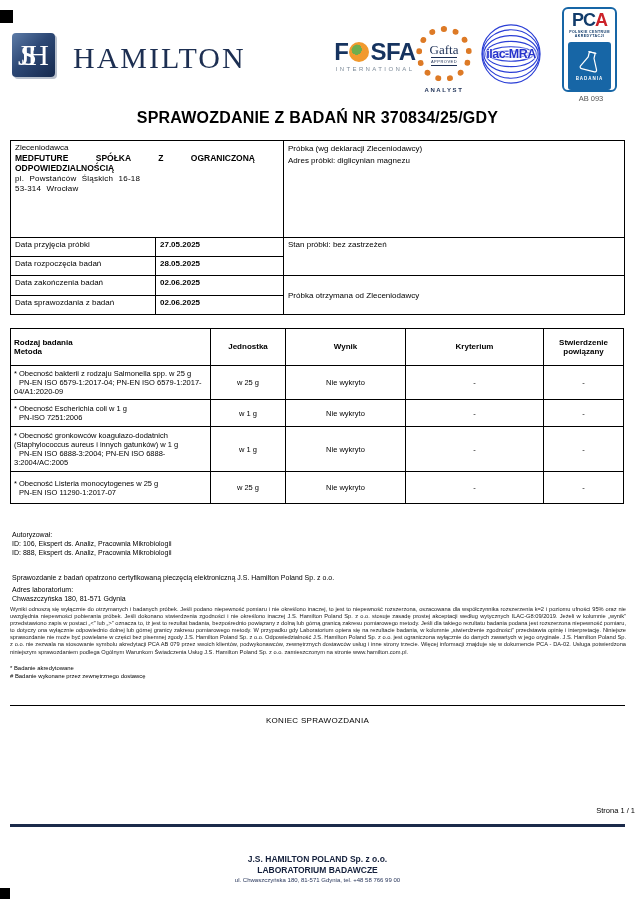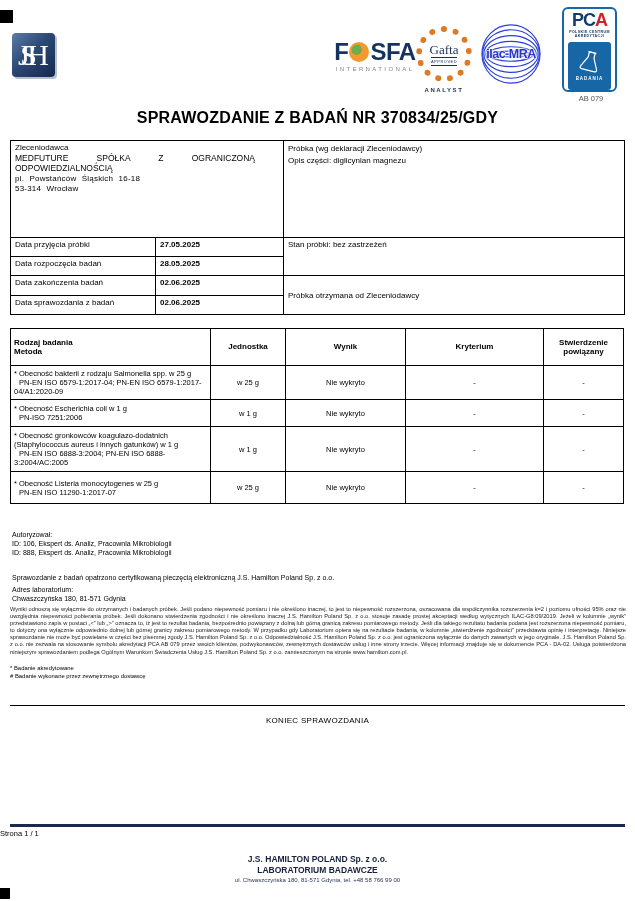--- a/index.html
+++ b/index.html
@@ -44,21 +44,21 @@
     display:flex;flex-direction:column;align-items:center;justify-content:center;}
   .pca-badania{font-size:4.5px;font-weight:700;color:#fff;letter-spacing:1px;margin-top:2px;}
   .pca-number{left:566px;top:94px;width:50px;text-align:center;font-size:7.5px;color:#555;}
 
   .title{left:0;top:109px;width:635px;text-align:center;font-size:16px;font-weight:700;letter-spacing:.2px;}
 
   
   table{border-collapse:collapse;table-layout:fixed;}
   .info-table{left:10px;top:140px;}
   .info-table td{border:1px solid #000;font-size:8px;padding:2px 4px;vertical-align:top;box-sizing:border-box;}
-  .client-name{font-weight:400;font-size:8.5px;width:240px;text-align:justify;margin:1px 0;line-height:10px;}
+  .client-name{font-weight:700;font-size:8.5px;width:240px;text-align:justify;margin:1px 0;line-height:10px;}
   .client-line{word-spacing:3px;letter-spacing:.2px;line-height:10px;}
   .date-value{font-weight:700;}
   .origin-cell{vertical-align:middle !important;}
 
   .results-table{left:10px;top:328px;}
   .results-table td{border:1px solid #000;font-size:7.5px;padding:2px 3px;box-sizing:border-box;}
   .results-table .hdr{font-weight:700;font-size:8px;text-align:center;vertical-align:middle;line-height:9.5px;}
   .results-table .hdr.left{text-align:left;vertical-align:middle;}
   .results-table .c{text-align:center;vertical-align:middle;}
   .test-name{line-height:9px;}
@@ -66,37 +66,38 @@
 
   .auth{left:12px;top:530px;font-size:7px;line-height:9px;}
   .stamp-note{left:12px;top:574px;font-size:7px;}
   .lab-addr-label{left:12px;top:586px;font-size:7px;}
   .lab-addr{left:12px;top:595px;font-size:7px;}
   .disclaimer{left:10px;top:606px;width:616px;font-size:5.7px;line-height:7.1px;
     text-align:justify;color:#1a1a1a;}
   .footnotes{left:10px;top:665px;font-size:5.9px;line-height:7.5px;}
   .end-rule{left:10px;top:705px;width:615px;border-top:1px solid #000;}
   .end-text{left:0;top:716px;width:635px;text-align:center;font-size:8px;letter-spacing:.3px;}
-  .page-num{left:0;top:806px;width:635px;text-align:left;font-size:7.5px;margin-top:23px;}
+  .page-num{left:0;top:806px;width:635px;text-align:right;font-size:7.5px;}
   .footer-rule{left:10px;top:824px;width:615px;height:3px;background:#1b2a4a;}
   .footer{left:0;top:854px;width:635px;text-align:center;color:#15213d;}
   .footer .co{font-size:8.5px;font-weight:700;line-height:11px;}
   .footer .addr{font-size:6px;line-height:9px;color:#27355a;}
 </style>
 </head>
 <body>
 
 <div class="page">
 
   <div class="abs print-mark" style="left:0;top:10px;width:13px;height:13px;"></div>
   <div class="abs print-mark" style="left:0;top:888px;width:10px;height:11px;"></div>
 
   <div class="abs jsh-box">
     <span>JSH</span>
   </div>
+  <div class="abs brand">HAMILTON</div>
 
   <div class="abs fosfa">
     <div class="fosfa-row">
       <span>F</span>
       <span class="fosfa-globe"></span>
       <span>SFA</span>
     </div>
     <div class="fosfa-int">INTERNATIONAL</div>
   </div>
 
@@ -131,41 +132,41 @@
     <div class="pca-badge">
       <svg width="24" height="24" viewBox="0 0 32 32">
         <g fill="none" stroke="#fff" stroke-width="1.6" transform="rotate(14 16 16)">
           <path d="M12 3 h8 v7 l7 14 a2.4 2.4 0 0 1 -2.2 3.4 h-17.6 a2.4 2.4 0 0 1 -2.2 -3.4 l7 -14 z"></path>
           <line x1="10.5" y1="3" x2="21.5" y2="3"></line>
         </g>
       </svg>
       <div class="pca-badania">BADANIA</div>
     </div>
   </div>
-  <div class="abs pca-number">AB 079</div>
+  <div class="abs pca-number">AB 093</div>
 
   <div class="abs title">SPRAWOZDANIE Z BADAŃ NR 370834/25/GDY</div>
 
   <table class="abs info-table">
     <colgroup>
         <col style="width:145px;">
         <col style="width:128px;">
         <col style="width:341px;">
       </colgroup>
     <tbody>
         <tr>
       <td colspan="2" style="height:97px;">
         <div>Zleceniodawca</div>
         <div class="client-name">MEDFUTURE SPÓŁKA Z OGRANICZONĄ ODPOWIEDZIALNOŚCIĄ</div>
         <div class="client-line">pl. Powstańców Śląskich 16-18</div>
         <div class="client-line">53-314 Wrocław</div>
       </td>
       <td>
         <div style="line-height:12px;">Próbka (wg deklaracji Zleceniodawcy)</div>
-        <div style="line-height:12px;">Opis części: diglicynian magnezu</div>
+        <div style="line-height:12px;">Adres próbki: diglicynian magnezu</div>
       </td>
     </tr>
     <tr>
       <td style="height:19px;">Data przyjęcia próbki</td>
       <td class="date-value">27.05.2025</td>
       <td rowspan="2">Stan próbki: bez zastrzeżeń</td>
     </tr>
     <tr>
       <td style="height:19px;">Data rozpoczęcia badań</td>
       <td class="date-value">28.05.2025</td>

